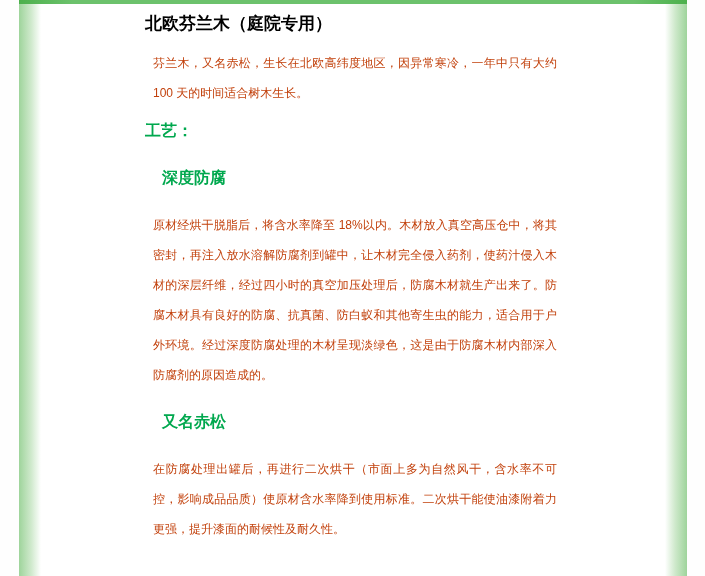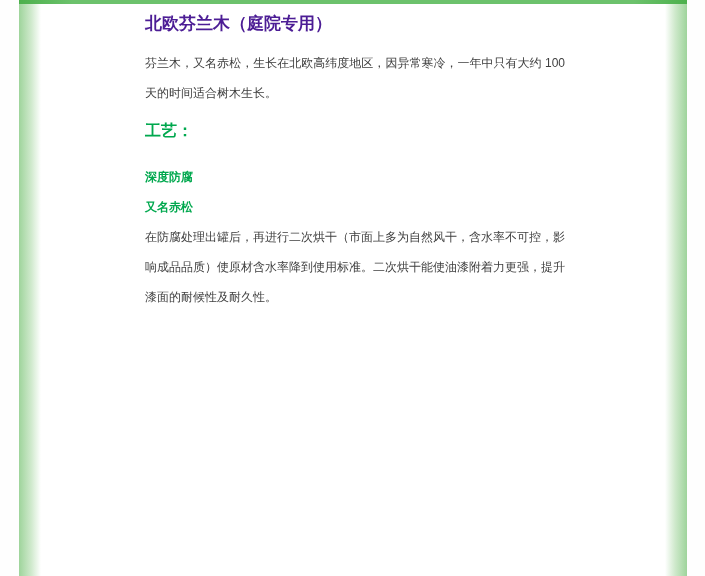--- a/index.html
+++ b/index.html
@@ -52,40 +52,40 @@
     position: absolute;
     left: 126px;
     top: 10px;
     width: 420px;
   }
   .article-title {
     margin: 2px 0 12px 0;
     font-size: 17px;
     line-height: 24px;
     font-weight: bold;
-    color: #4c1d95;
+    color: #000000;
   }
   .body-par {
-    margin: 0;
+    margin: 8px;
     font-size: 12px;
     line-height: 30px;
-    color: #404040;
+    color: #c2410c;
     text-align: justify;
     text-justify: inter-character;
   }
   .process-heading {
     margin: 8px 0 16px 0;
     font-size: 16px;
     line-height: 30px;
     font-weight: bold;
     color: #00a84e;
   }
   .process-subheading {
-    margin: 0;
-    font-size: 12px;
+    margin: 17px;
+    font-size: 16px;
     line-height: 30px;
     font-weight: bold;
     color: #00a84e;
   }
 </style>
 </head>
 <body>
 
 <div class="canvas">
   <div class="card">
@@ -97,20 +97,21 @@
       <h1 class="article-title">北欧芬兰木（庭院专用）</h1>
 
       <p class="body-par">芬兰木，又名赤松，生长在北欧高纬度地区，因异常寒冷，一年中只有大约 100 天的时间适合树木生长。</p>
 
 
 
       <h2 class="process-heading">工艺：</h2>
 
       <h3 class="process-subheading">深度防腐</h3>
 
+      <p class="body-par">原材经烘干脱脂后，将含水率降至 18%以内。木材放入真空高压仓中，将其密封，再注入放水溶解防腐剂到罐中，让木材完全侵入药剂，使药汁侵入木材的深层纤维，经过四小时的真空加压处理后，防腐木材就生产出来了。防腐木材具有良好的防腐、抗真菌、防白蚁和其他寄生虫的能力，适合用于户外环境。经过深度防腐处理的木材呈现淡绿色，这是由于防腐木材内部深入防腐剂的原因造成的。</p>
 
       <h3 class="process-subheading">又名赤松</h3>
 
       <p class="body-par">在防腐处理出罐后，再进行二次烘干（市面上多为自然风干，含水率不可控，影响成品品质）使原材含水率降到使用标准。二次烘干能使油漆附着力更强，提升漆面的耐候性及耐久性。</p>
 
     </div>
   </div>
 </div>
 
 </body></html>

